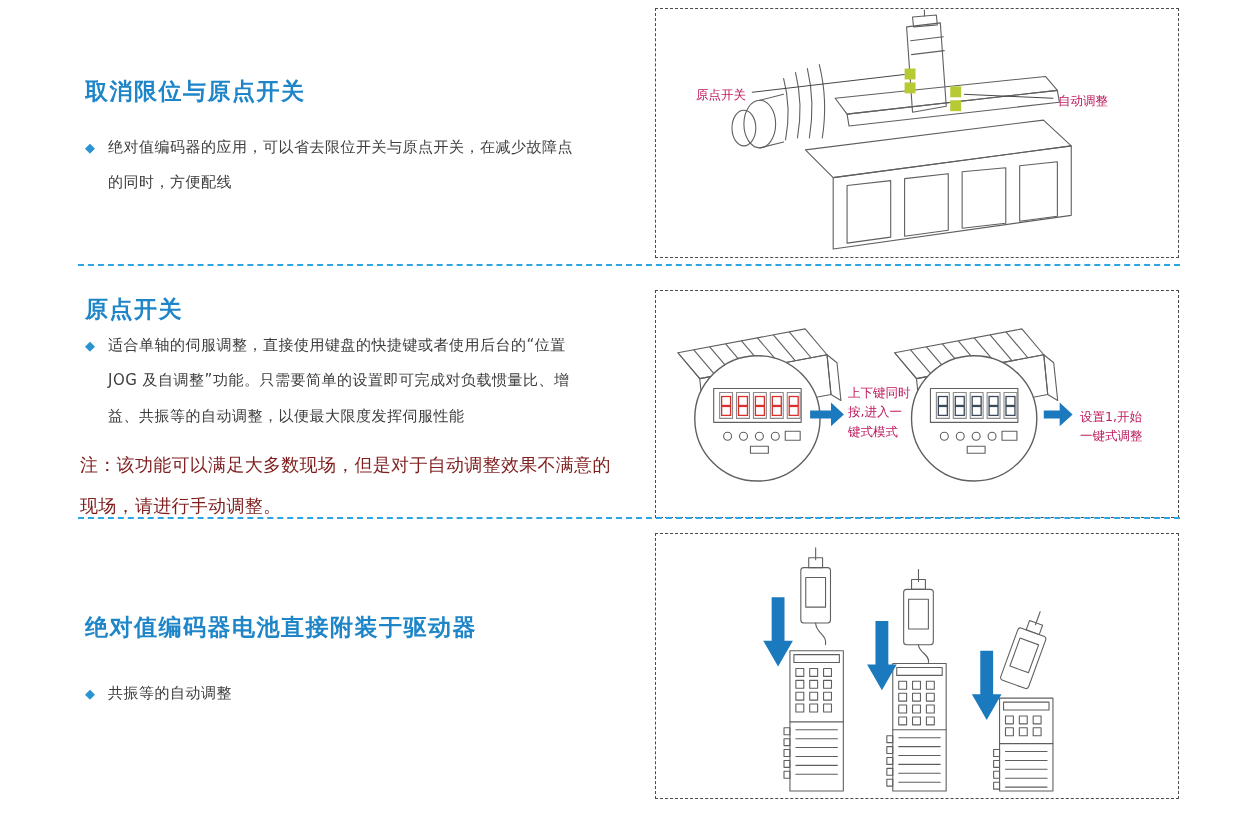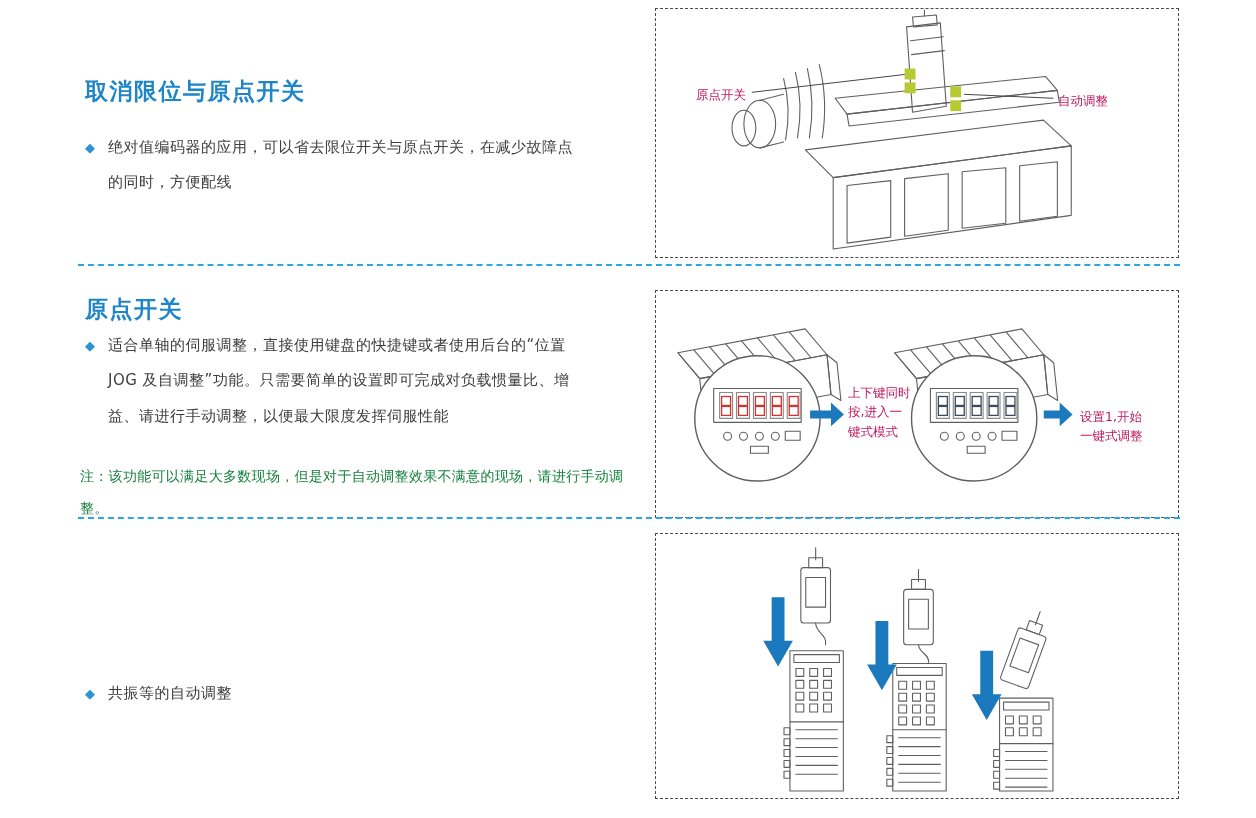--- a/index.html
+++ b/index.html
@@ -4,21 +4,21 @@
 <style>
   *{margin:0;padding:0;box-sizing:border-box}
   html,body{background:#fff}
   body{width:1256px;height:818px;font-family:"DejaVu Sans","Liberation Sans",sans-serif;color:#3d3d3d}
   .page{position:relative;width:1256px;height:818px;background:#fff;overflow:hidden}
 
   .title{position:absolute;font-size:23px;font-weight:700;color:#1e86c8;letter-spacing:1.5px;white-space:nowrap}
   .bullet{position:absolute;display:flex;align-items:flex-start}
   .dm{color:#2a93d2;font-size:13px;line-height:35px;margin-right:13px;flex:0 0 auto}
   .bt{font-size:15px;line-height:2.35;letter-spacing:.5px;width:474px;color:#3d3d3d}
-  .note{position:absolute;left:80px;top:460px;width:548px;font-size:14px;line-height:2.3;letter-spacing:.3px;color:#15803d}
+  .note{position:absolute;left:80px;top:444px;width:548px;font-size:18px;line-height:2.3;letter-spacing:.3px;color:#7f1d1d}
 
   .figbox{position:absolute;border:1px dashed #4a4a4a;background:#fff}
   .figbox svg{position:absolute;left:0;top:0}
   .figlabel{position:absolute;font-size:12.5px;color:#be185d;line-height:1.55;white-space:pre-line}
 
   .sep{position:absolute;left:78px;width:1102px;border:none;border-top:2px dashed #2ba6e2}
 </style>
 </head>
 <body>
 
@@ -74,21 +74,21 @@
     <span class="figlabel" style="left:40px;top:76px">原点开关</span>
     <span class="figlabel" style="left:402px;top:82px">自动调整</span>
   </div>
 
   <hr class="sep" style="top:264px">
 
   <h2 class="title" style="left:85px;top:294px">原点开关</h2>
 
   <div class="bullet" style="left:85px;top:328px">
     <span class="dm">◆</span>
-    <p class="bt">适合单轴的伺服调整，直接使用键盘的快捷键或者使用后台的“位置JOG 及自调整”功能。只需要简单的设置即可完成对负载惯量比、增益、请进行手动调整，以便最大限度发挥伺服性能</p>
+    <p class="bt">适合单轴的伺服调整，直接使用键盘的快捷键或者使用后台的“位置JOG 及自调整”功能。只需要简单的设置即可完成对负载惯量比、增益、共振等的自动调整，以便最大限度发挥伺服性能</p>
   </div>
 
   <p class="note">注：该功能可以满足大多数现场，但是对于自动调整效果不满意的现场，请进行手动调整。</p>
 
   <div class="figbox" style="left:655px;top:290px;width:524px;height:228px">
     <svg width="522" height="214" viewBox="0 0 525 215">
       <defs>
         <g id="drv" stroke="#5f5f5f" stroke-width="1.1" fill="none" stroke-linejoin="round">
 
           <polygon points="22,62 150,38 172,64 44,88"></polygon>
@@ -160,20 +160,21 @@
     </svg>
     <span class="figlabel" style="left:192px;top:92px;width:70px">上下键同时
 按,进入一
 键式模式</span>
     <span class="figlabel" style="left:424px;top:116px;width:76px">设置1,开始
 一键式调整</span>
   </div>
 
   <hr class="sep" style="top:517px">
 
+  <h2 class="title" style="left:85px;top:612px">绝对值编码器电池直接附装于驱动器</h2>
 
   <div class="bullet" style="left:85px;top:676px">
     <span class="dm">◆</span>
     <p class="bt">共振等的自动调整</p>
   </div>
 
   <div class="figbox" style="left:655px;top:533px;width:524px;height:266px">
     <svg width="522" height="264" viewBox="0 0 525 267">
       <g stroke="#5f5f5f" stroke-width="1.1" fill="none" stroke-linejoin="round" stroke-linecap="round">
 

